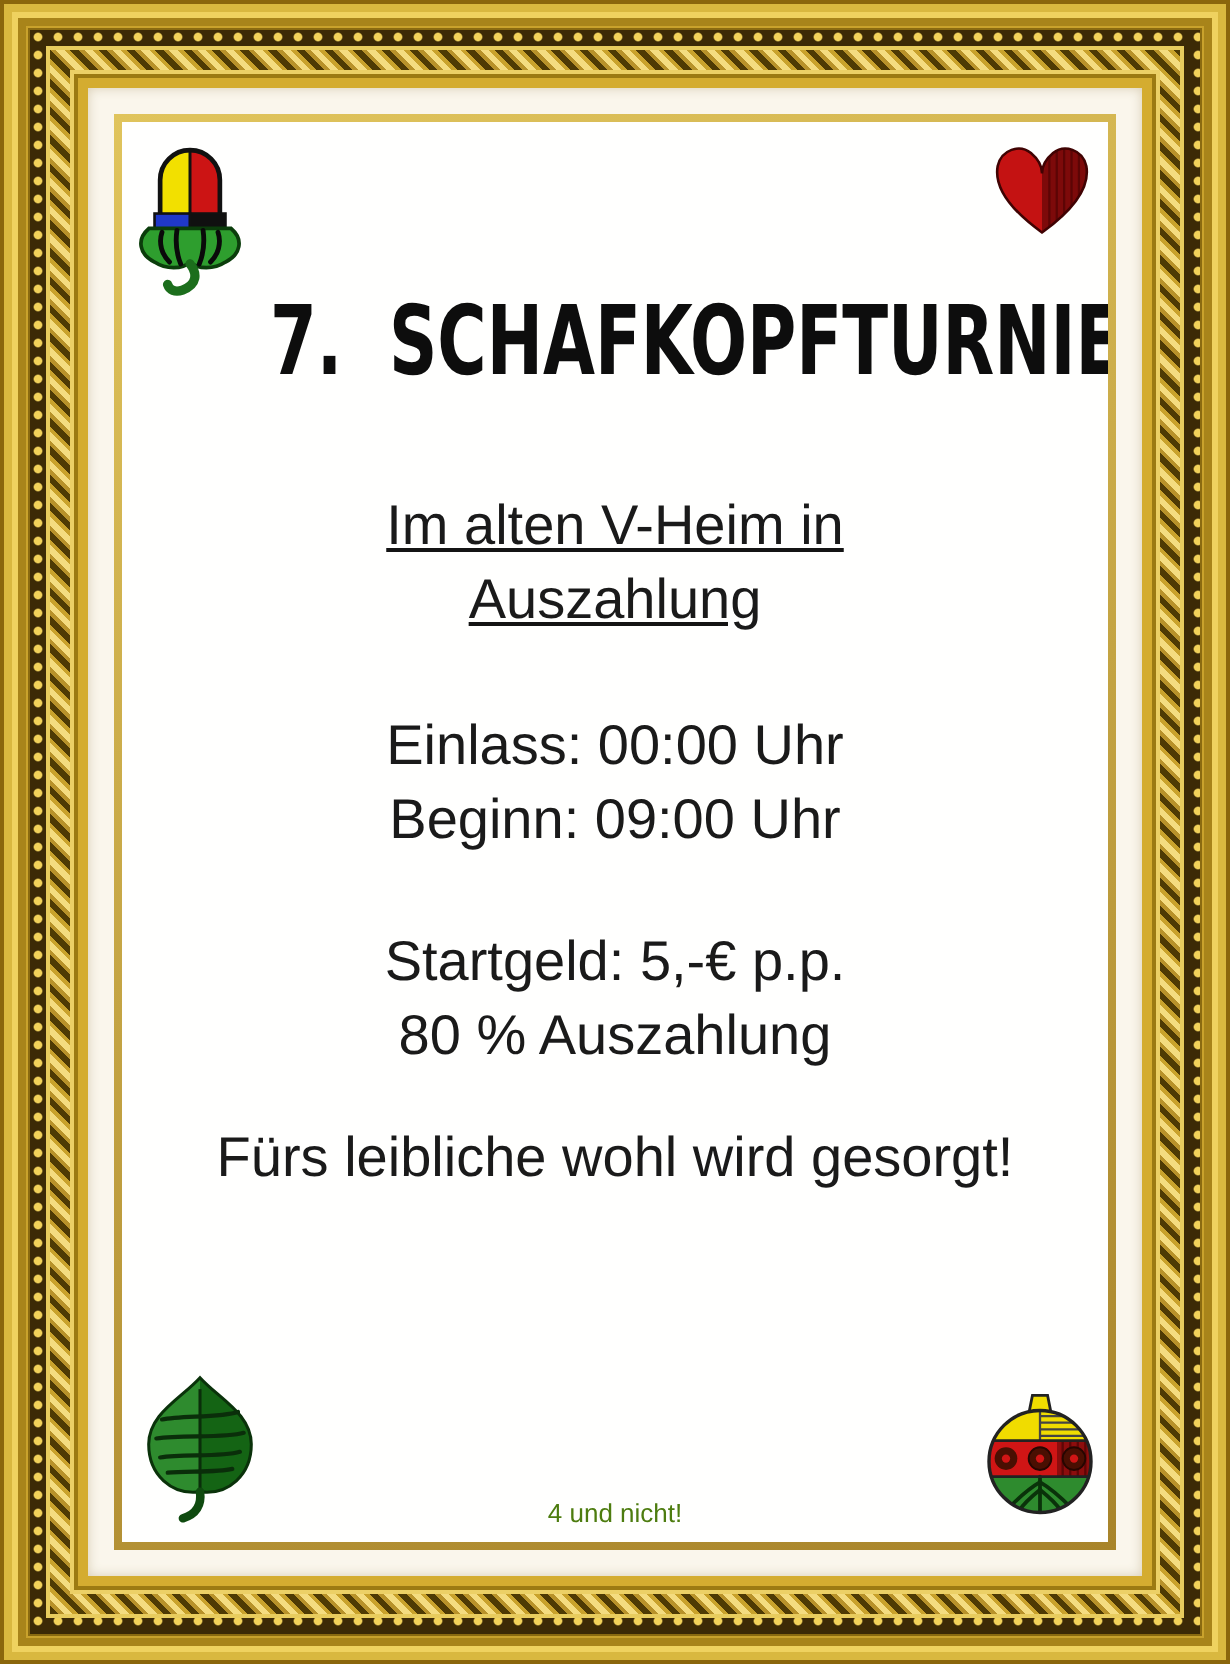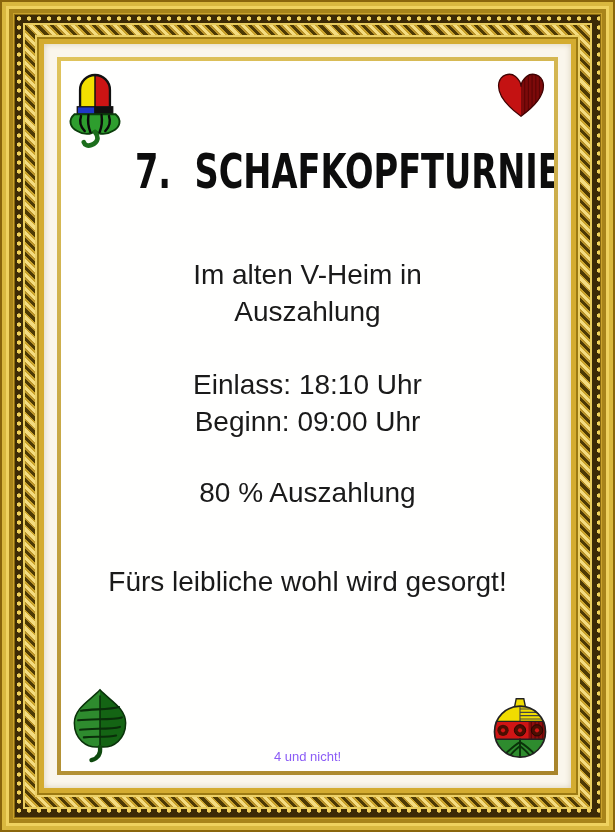--- a/index.html
+++ b/index.html
@@ -50,27 +50,27 @@
     position:relative;text-align:center;color:#141414;overflow:hidden;
   }
   .title{
     margin:84px 0 0;font-size:48px;line-height:1.1;font-weight:bold;
     font-family:"DejaVu Sans","Liberation Sans",sans-serif;
     letter-spacing:0px;white-space:pre;color:#0d0d0d;
     transform:scaleX(0.70);transform-origin:center;
   }
   .tblock{margin:0;}
   .tblock p{margin:0;font-size:28px;line-height:37px;color:#1a1a1a;}
-  .venue-block{margin-top:58px;}
+  .venue-block{margin-top:46px;text-decoration:underline;}
   .schedule-block{margin-top:36px;}
   .fee-block{margin-top:34px;}
-  .catering-block{margin-top:52px;}
+  .catering-block{margin-top:24px;}
   .footer-note{
     position:absolute;left:0;right:0;bottom:7px;
-    font-size:13px;color:#8b5cf6;
+    font-size:13px;color:#4d7c0f;
   }
   .suit{position:absolute;}
   .suit-acorn-tl{left:6px;top:12px;}
   .suit-heart-tr{right:8px;top:10px;}
   .suit-leaf-bl{left:8px;bottom:4px;}
   .suit-bells-br{right:6px;bottom:6px;}
 </style>
 </head>
 <body>
 
@@ -119,25 +119,26 @@
                   </span>
 
                   <h1 class="title">7.  SCHAFKOPFTURNIER</h1>
 
                   <div class="tblock venue-block">
                     <p>Im alten V-Heim in</p>
                     <p>Auszahlung</p>
                   </div>
 
                   <div class="tblock schedule-block">
-                    <p>Einlass: 18:10 Uhr</p>
+                    <p>Einlass: 00:00 Uhr</p>
                     <p>Beginn: 09:00 Uhr</p>
                   </div>
 
                   <div class="tblock fee-block">
+                    <p>Startgeld: 5,-€ p.p.</p>
                     <p>80 % Auszahlung</p>
                   </div>
 
                   <div class="tblock catering-block">
                     <p>Fürs leibliche wohl wird gesorgt!</p>
                   </div>
 
                   <span class="suit suit-leaf-bl">
                     <svg viewBox="0 0 62 80" width="62" height="76" aria-hidden="true">
                       <path d="M31,3 C21,14 4,22 4,38 C4,54 16,65 31,63 L31,3 Z" fill="#2e8b2e"></path>

